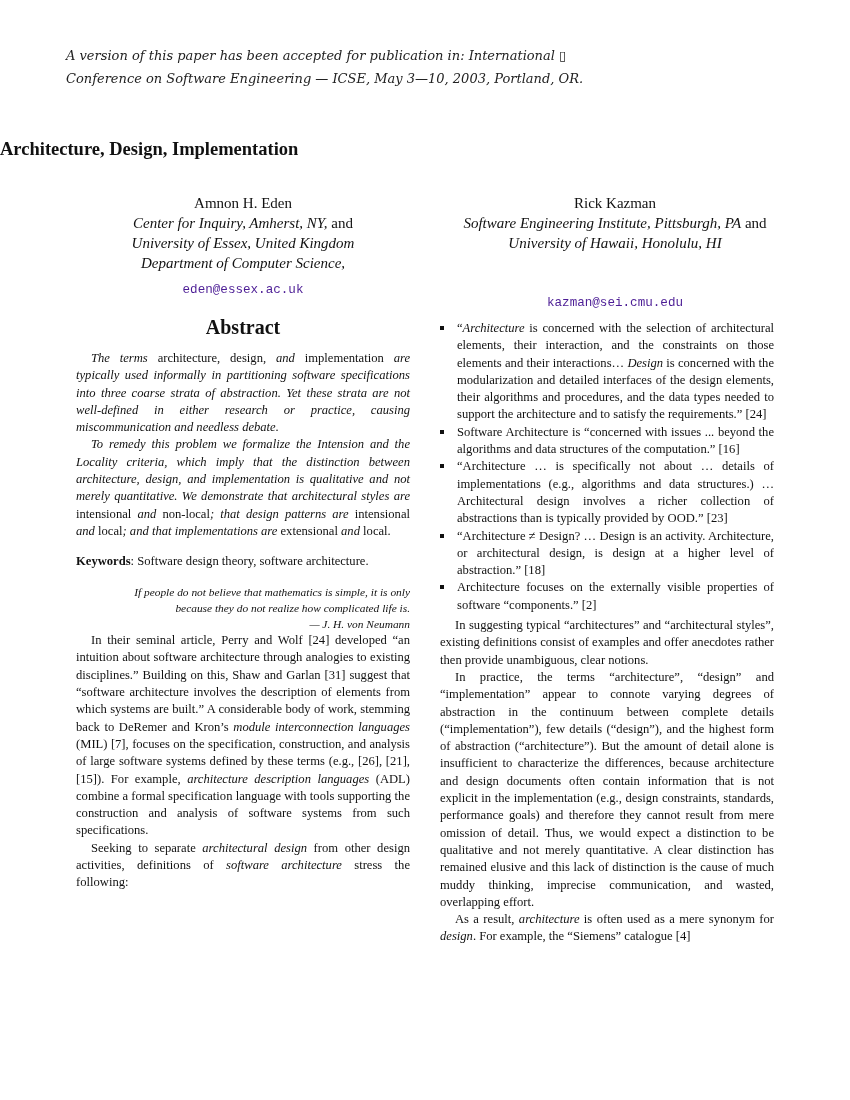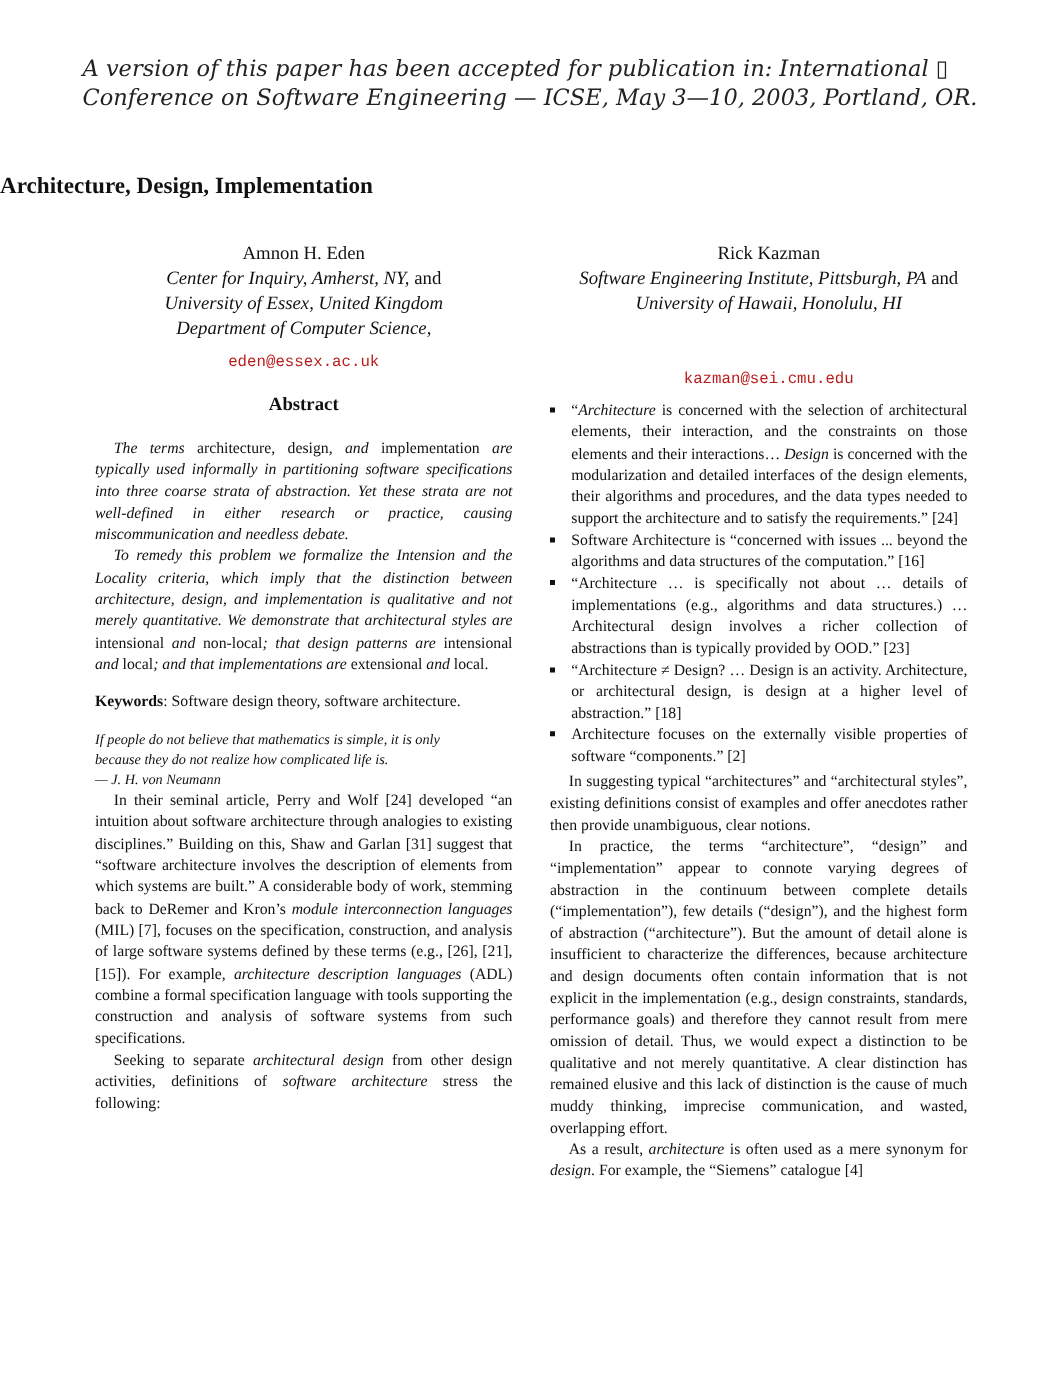--- a/index.html
+++ b/index.html
@@ -1,30 +1,30 @@
 <!DOCTYPE html>
 <html><head>
 <meta charset="utf-8">
 <style>
   html, body { margin: 0; padding: 0; background: #ffffff; }
   body { width: 850px; height: 1100px; position: relative; overflow: hidden; color: #111; font-family: "Liberation Serif", serif; }
-  .banner { position: absolute; left: 66px; top: 44px; width: 720px; font-family: "DejaVu Serif", serif; font-style: italic; font-size: 18px; line-height: 23px; color: #222; }
+  .banner { position: absolute; left: 66px; top: 44px; width: 720px; font-family: "DejaVu Serif", serif; font-style: italic; font-size: 13px; line-height: 23px; color: #222; }
   .title { position: absolute; left: 0; width: 850px; top: 139px; text-align: left; font-weight: bold; font-size: 18.5px; }
   .author { position: absolute; text-align: center; font-size: 15px; line-height: 20px; }
   .author .name { font-size: 15px; }
   .author .aff { font-style: italic; }
-  .author .email { font-family: "Liberation Mono", monospace; font-size: 12.6px; margin-top: 7px; color: #b91c1c; }
+  .author .email { font-family: "Liberation Mono", monospace; font-size: 12.6px; margin-top: 7px; color: #4c1d95; }
   .col { position: absolute; top: 0; width: 334px; font-size: 12.6px; line-height: 17.3px; text-align: justify; }
   .col-left { left: 76px; }
   .col-right { left: 440px; }
-  .abs-head { position: absolute; left: 76px; top: 316px; width: 334px; text-align: center; font-weight: bold; font-size: 15px; }
+  .abs-head { position: absolute; left: 76px; top: 316px; width: 334px; text-align: center; font-weight: bold; font-size: 20px; }
   p { margin: 0; }
   .indent { text-indent: 15px; }
   .it { font-style: italic; }
-  .quote { text-align: left; font-style: italic; font-size: 11.4px; line-height: 16.2px; }
+  .quote { text-align: right; font-style: italic; font-size: 11.4px; line-height: 16.2px; }
   .sec { font-weight: bold; font-size: 15px; }
   ul.bullets { list-style: none; margin: 0; padding: 0; }
   ul.bullets li { position: relative; padding-left: 17px; }
   ul.bullets li::before { content: ""; position: absolute; left: 0px; top: 6px; width: 4px; height: 4px; background: #111; }
 </style>
 </head>
 <body>
 
 <div class="banner">
   <div>A version of this paper has been accepted for publication in: International ▯</div>

